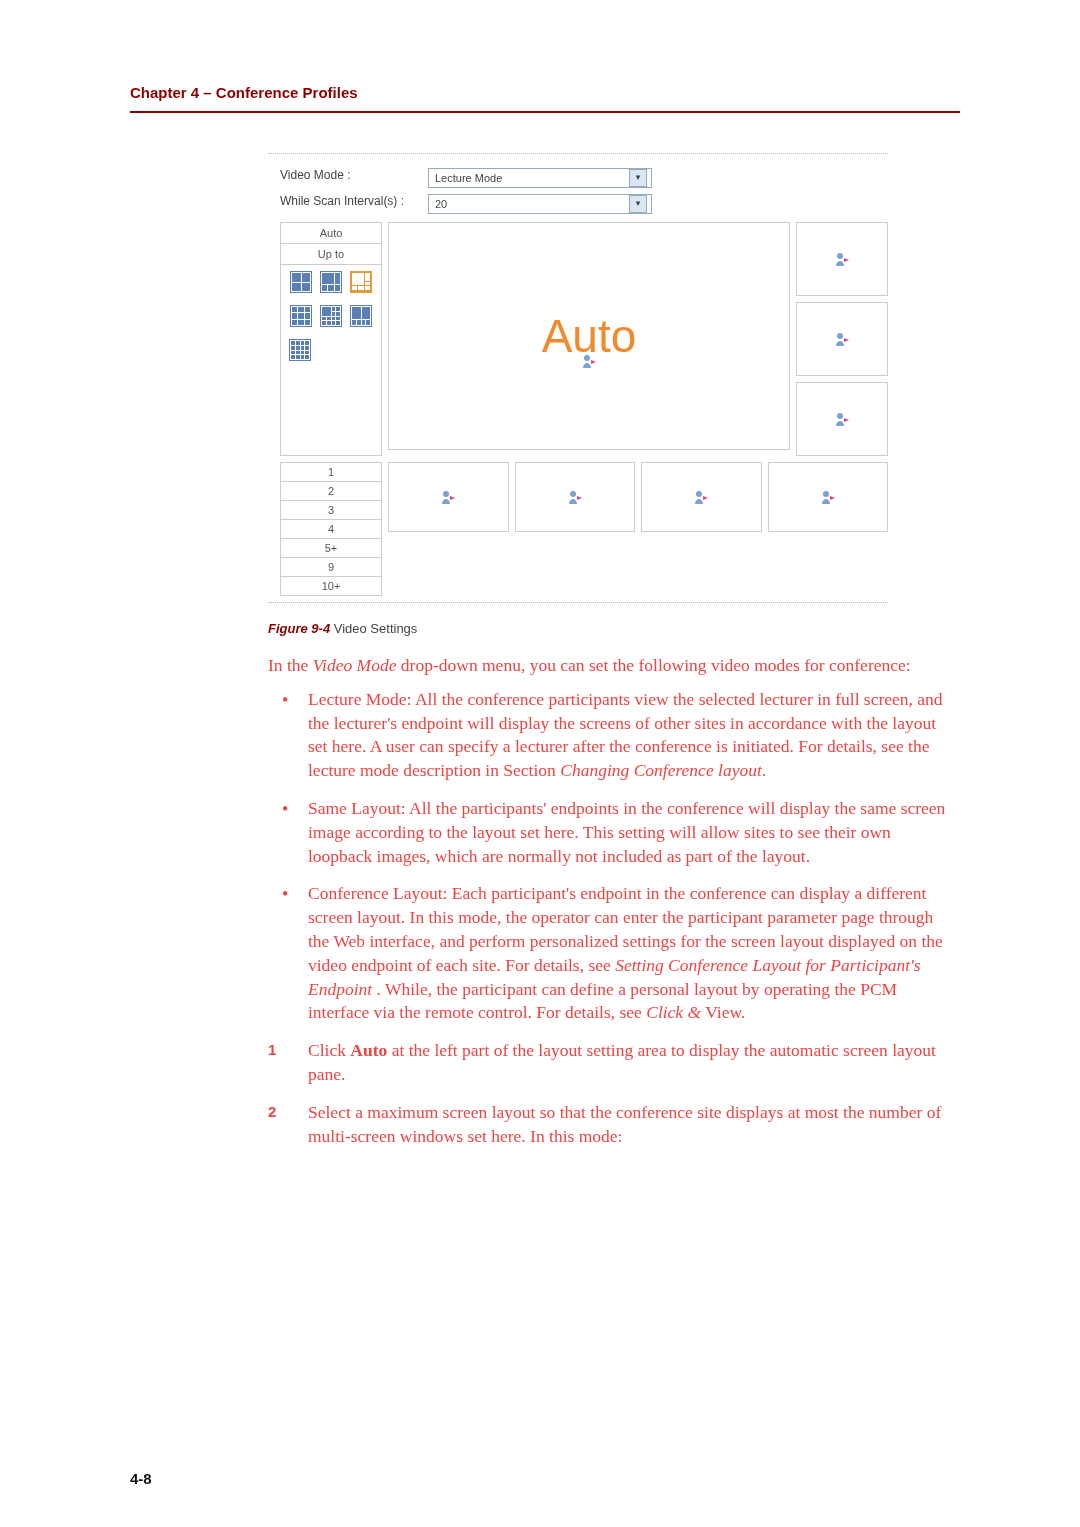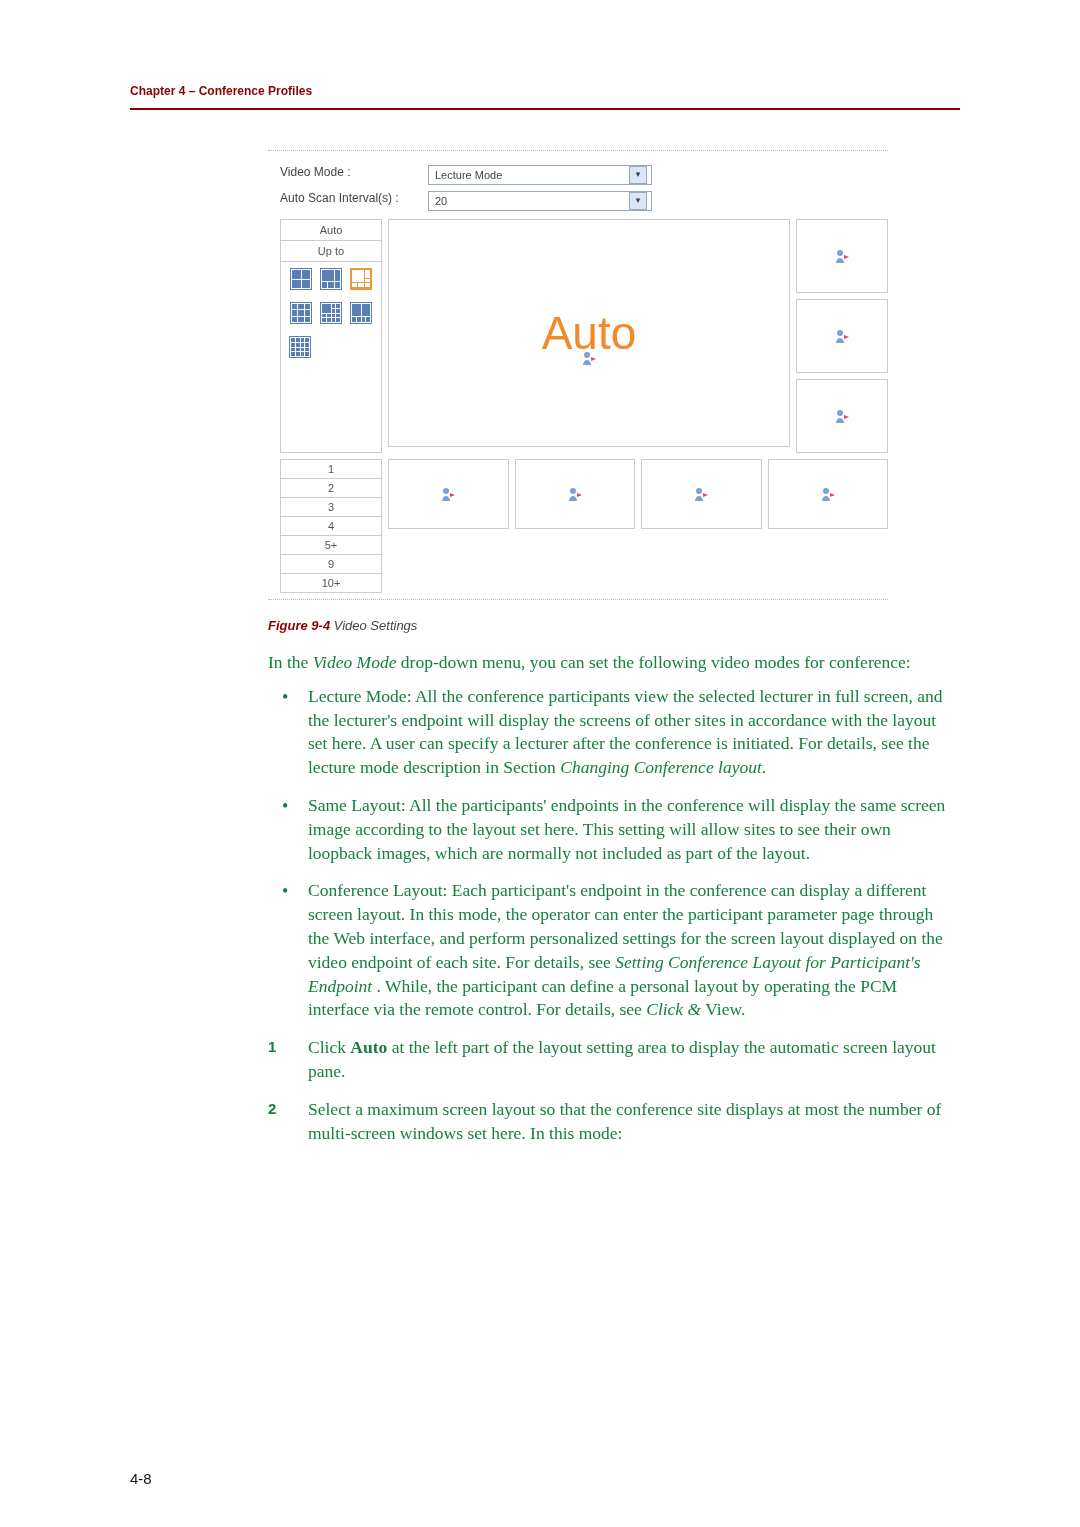--- a/index.html
+++ b/index.html
@@ -1,17 +1,17 @@
 <!DOCTYPE html>
 <html><head>
 <meta charset="utf-8">
 <style>
   html,body{margin:0;padding:0;background:#fff;font-family:Georgia,"Times New Roman",serif;color:#000}
   .page{width:1080px;height:1527px;margin:0 auto;position:relative;background:#fff;box-sizing:border-box;padding:84px 120px 40px 130px}
-  .chapter-header{font-family:Arial,Helvetica,sans-serif;font-weight:bold;font-size:12px;color:#8b0000;margin-bottom:10px}
+  .chapter-header{font-family:Arial,Helvetica,sans-serif;font-weight:bold;font-size:15px;color:#8b0000;margin-bottom:10px}
   .chapter-hr{border:none;border-top:2px solid #8b0000;margin:0 0 40px 0}
   .figure{margin:0 0 18px 138px;border:1px dotted #bbb;border-left:none;border-right:none;padding:10px 0 6px 0;width:620px}
   .figrow{display:flex;font-family:Arial,Helvetica,sans-serif;font-size:12px;color:#444;margin:4px 0 6px 12px}
   .figlbl{width:148px}
   .figselect{display:inline-flex;align-items:center;justify-content:space-between;width:224px;height:20px;border:1px solid #9ab;background:#fff;font-size:11px;padding:0 4px 0 6px;box-sizing:border-box}
   .figselect .arrow{width:16px;height:16px;border:1px solid #9ab;background:#dbe6f4;font-size:9px;text-align:center;line-height:14px;color:#345}
   .layoutarea{display:flex;margin:8px 0 0 12px}
   .sidecol{width:100px;border:1px solid #ccc}
   .sidecell{border-bottom:1px solid #ccc;text-align:center;font-family:Arial,Helvetica,sans-serif;font-size:11px;color:#555;padding:4px 0}
   .sidecell:last-child{border-bottom:none}
@@ -29,52 +29,52 @@
   .personicon{width:16px;height:16px;display:inline-block}
   .personicon svg{width:16px;height:16px}
   .bottomlayout{display:flex;margin:6px 0 0 12px}
   .listcol{width:100px;border:1px solid #ccc}
   .listcell{border-bottom:1px solid #ccc;text-align:center;font-family:Arial,Helvetica,sans-serif;font-size:11px;color:#555;padding:3px 0}
   .listcell:last-child{border-bottom:none}
   .quadcol{flex:1;margin-left:6px;display:grid;grid-template-columns:1fr 1fr 1fr 1fr;gap:6px}
   .quadcol .previewbox{height:68px}
   .caption{margin:14px 0 18px 138px;font-family:Arial,Helvetica,sans-serif;font-size:13px}
   .caption .fignum{color:#8b0000;font-style:italic;font-weight:bold}
-  .caption .figtitle{font-style:italic;color:#444}
-  .body{margin-left:138px;font-size:17.5px;line-height:1.36;color:#15803d}
+  .caption .figtitle{color:#444}
+  .body{margin-left:138px;font-size:17.5px;line-height:1.36;color:#ef4444}
   .body p{margin:0 0 10px 0}
   .italic{font-style:italic}
   .bullets{margin:6px 4px 10px 0;padding:0;list-style:none}
   .bullets li{position:relative;padding-left:40px;margin-bottom:14px}
   .bullets li::before{content:"•";position:absolute;left:14px;top:0;font-size:18px}
   .subhead{font-weight:bold;margin:8px 0 10px 0}
   .numlist{margin:0;padding:0;list-style:none}
   .numlist li{position:relative;padding-left:40px;margin-bottom:14px}
   .numlist li .num{position:absolute;left:0;top:1px;font-family:Arial,Helvetica,sans-serif;font-weight:bold;font-size:15px}
   .bold{font-weight:bold}
-  .pagenum{position:absolute;bottom:40px;left:130px;font-family:Arial,Helvetica,sans-serif;font-weight:normal;font-size:15px;color:#111}
+  .pagenum{position:absolute;bottom:40px;left:130px;font-family:Arial,Helvetica,sans-serif;font-weight:bold;font-size:15px;color:#111}
   .inmid{position:absolute;top:130px;left:50%;transform:translateX(-50%)}
 </style>
 </head>
 <body>
 
 <div class="page">
   <div class="chapter-header">Chapter 4 – Conference Profiles</div>
   <hr class="chapter-hr">
 
   <div class="figure">
     <div class="figrow">
       <span class="figlbl">Video Mode :</span>
       <span class="figselect">
         <span>Lecture Mode</span>
         <span class="arrow">▾</span>
       </span>
     </div>
     <div class="figrow">
-      <span class="figlbl">Auto Scan Interval(s) :</span>
+      <span class="figlbl">While Scan Interval(s) :</span>
       <span class="figselect">
         <span>20</span>
         <span class="arrow">▾</span>
       </span>
     </div>
 
     <div class="layoutarea">
       <div class="sidecol">
         <div class="sidecell">Auto</div>
         <div class="sidecell">Up to</div>

